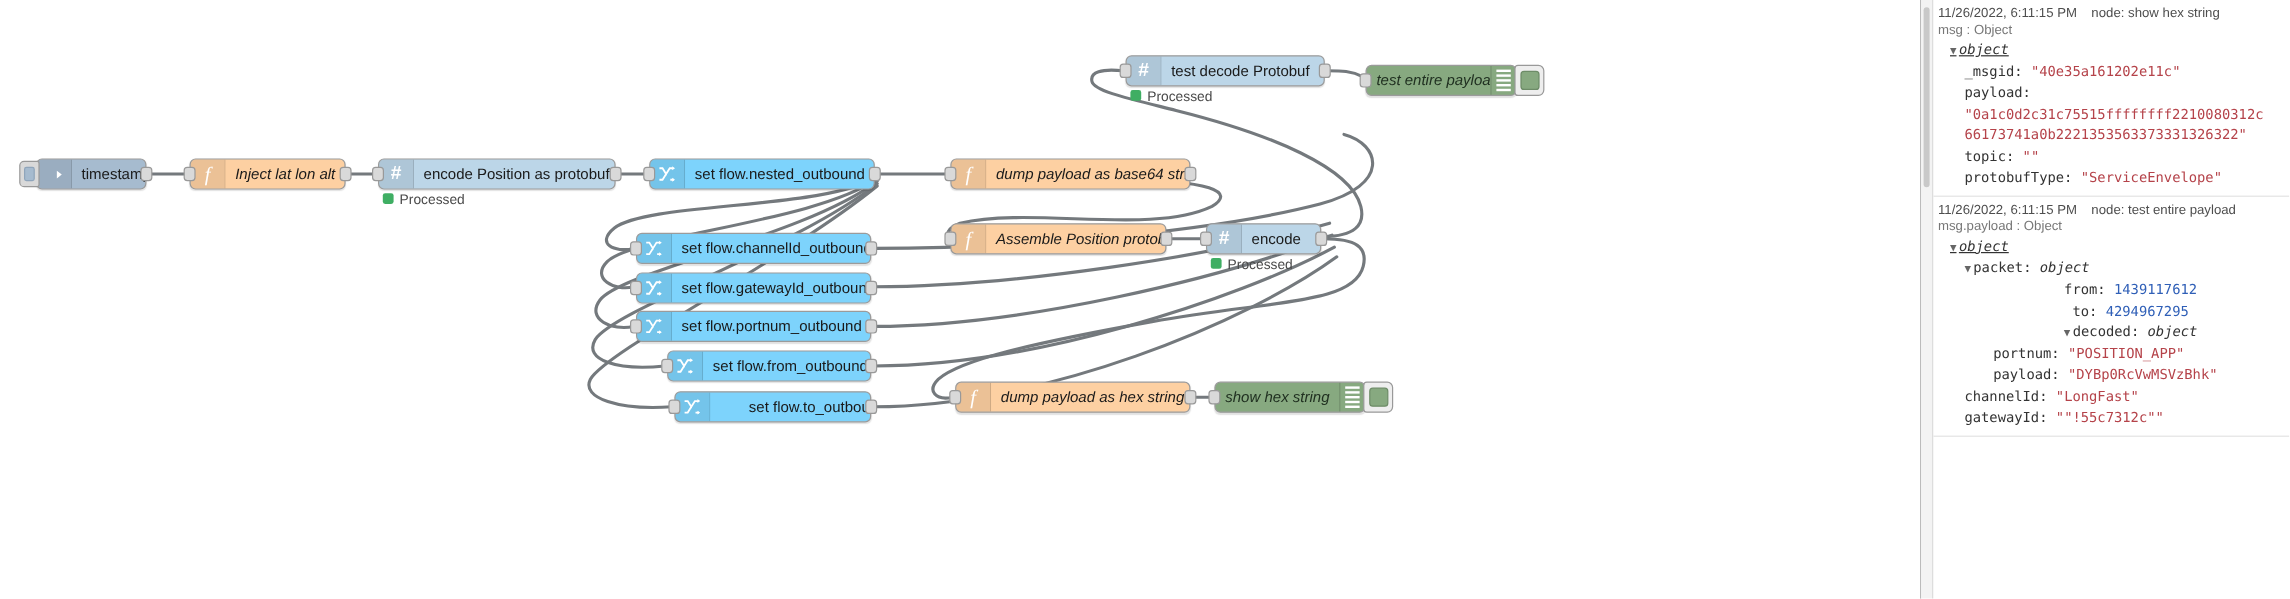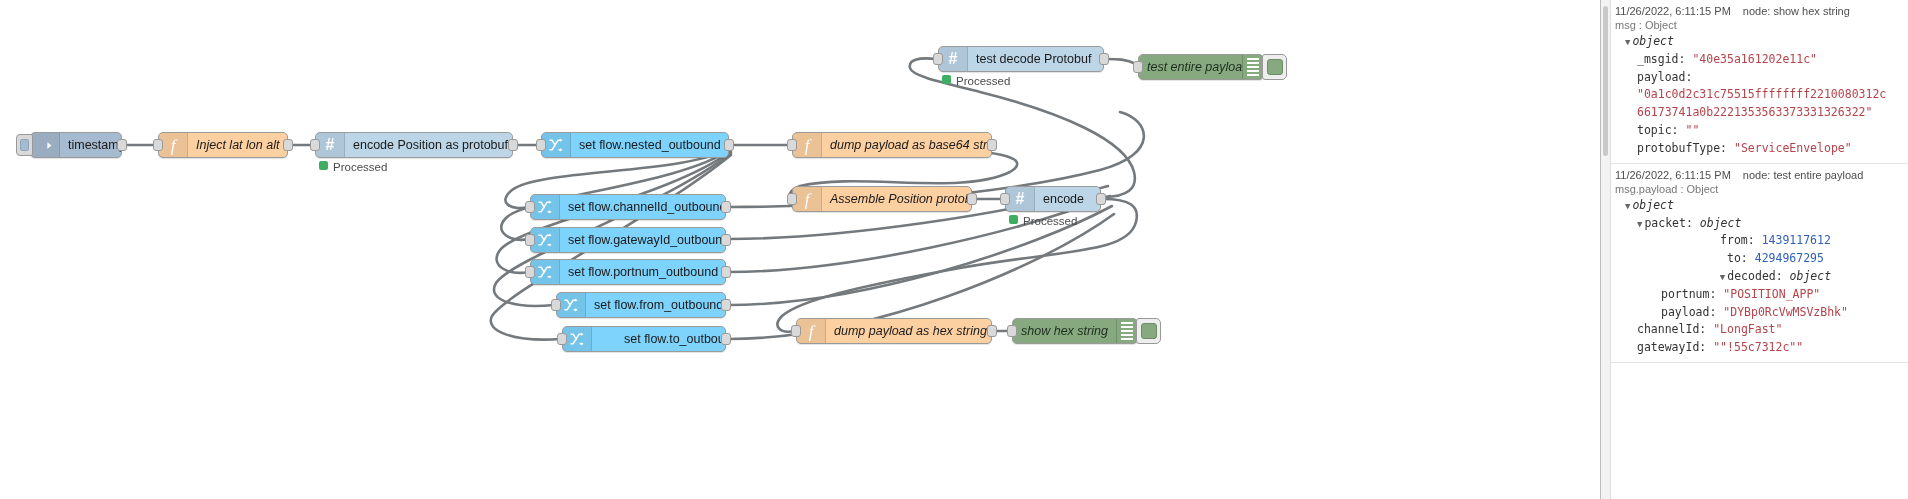--- a/index.html
+++ b/index.html
@@ -213,21 +213,21 @@
     font-size: 11.5px;
     line-height: 1.55;
     color: #333;
   }
   .row { white-space: pre-wrap; word-break: break-all; }
   .tw { color: #666; font-size: 9px; margin-right: 2px; }
   .obj-type { font-style: italic; color: #333; }
   .key { color: #333; }
   .v-str { color: #b5434a; }
   .v-num { color: #2f5fb7; }
-  .ind1 { padding-left: 10px; }
+  .ind1 { padding-left: 10px; text-decoration: underline; }
   .ind2 { padding-left: 22px; }
   .ind3 { padding-left: 34px; text-align: center; }
   .ind4 { padding-left: 46px; }
 </style>
 </head>
 <body>
 
 <div id="app">
 
   <div id="canvas">

